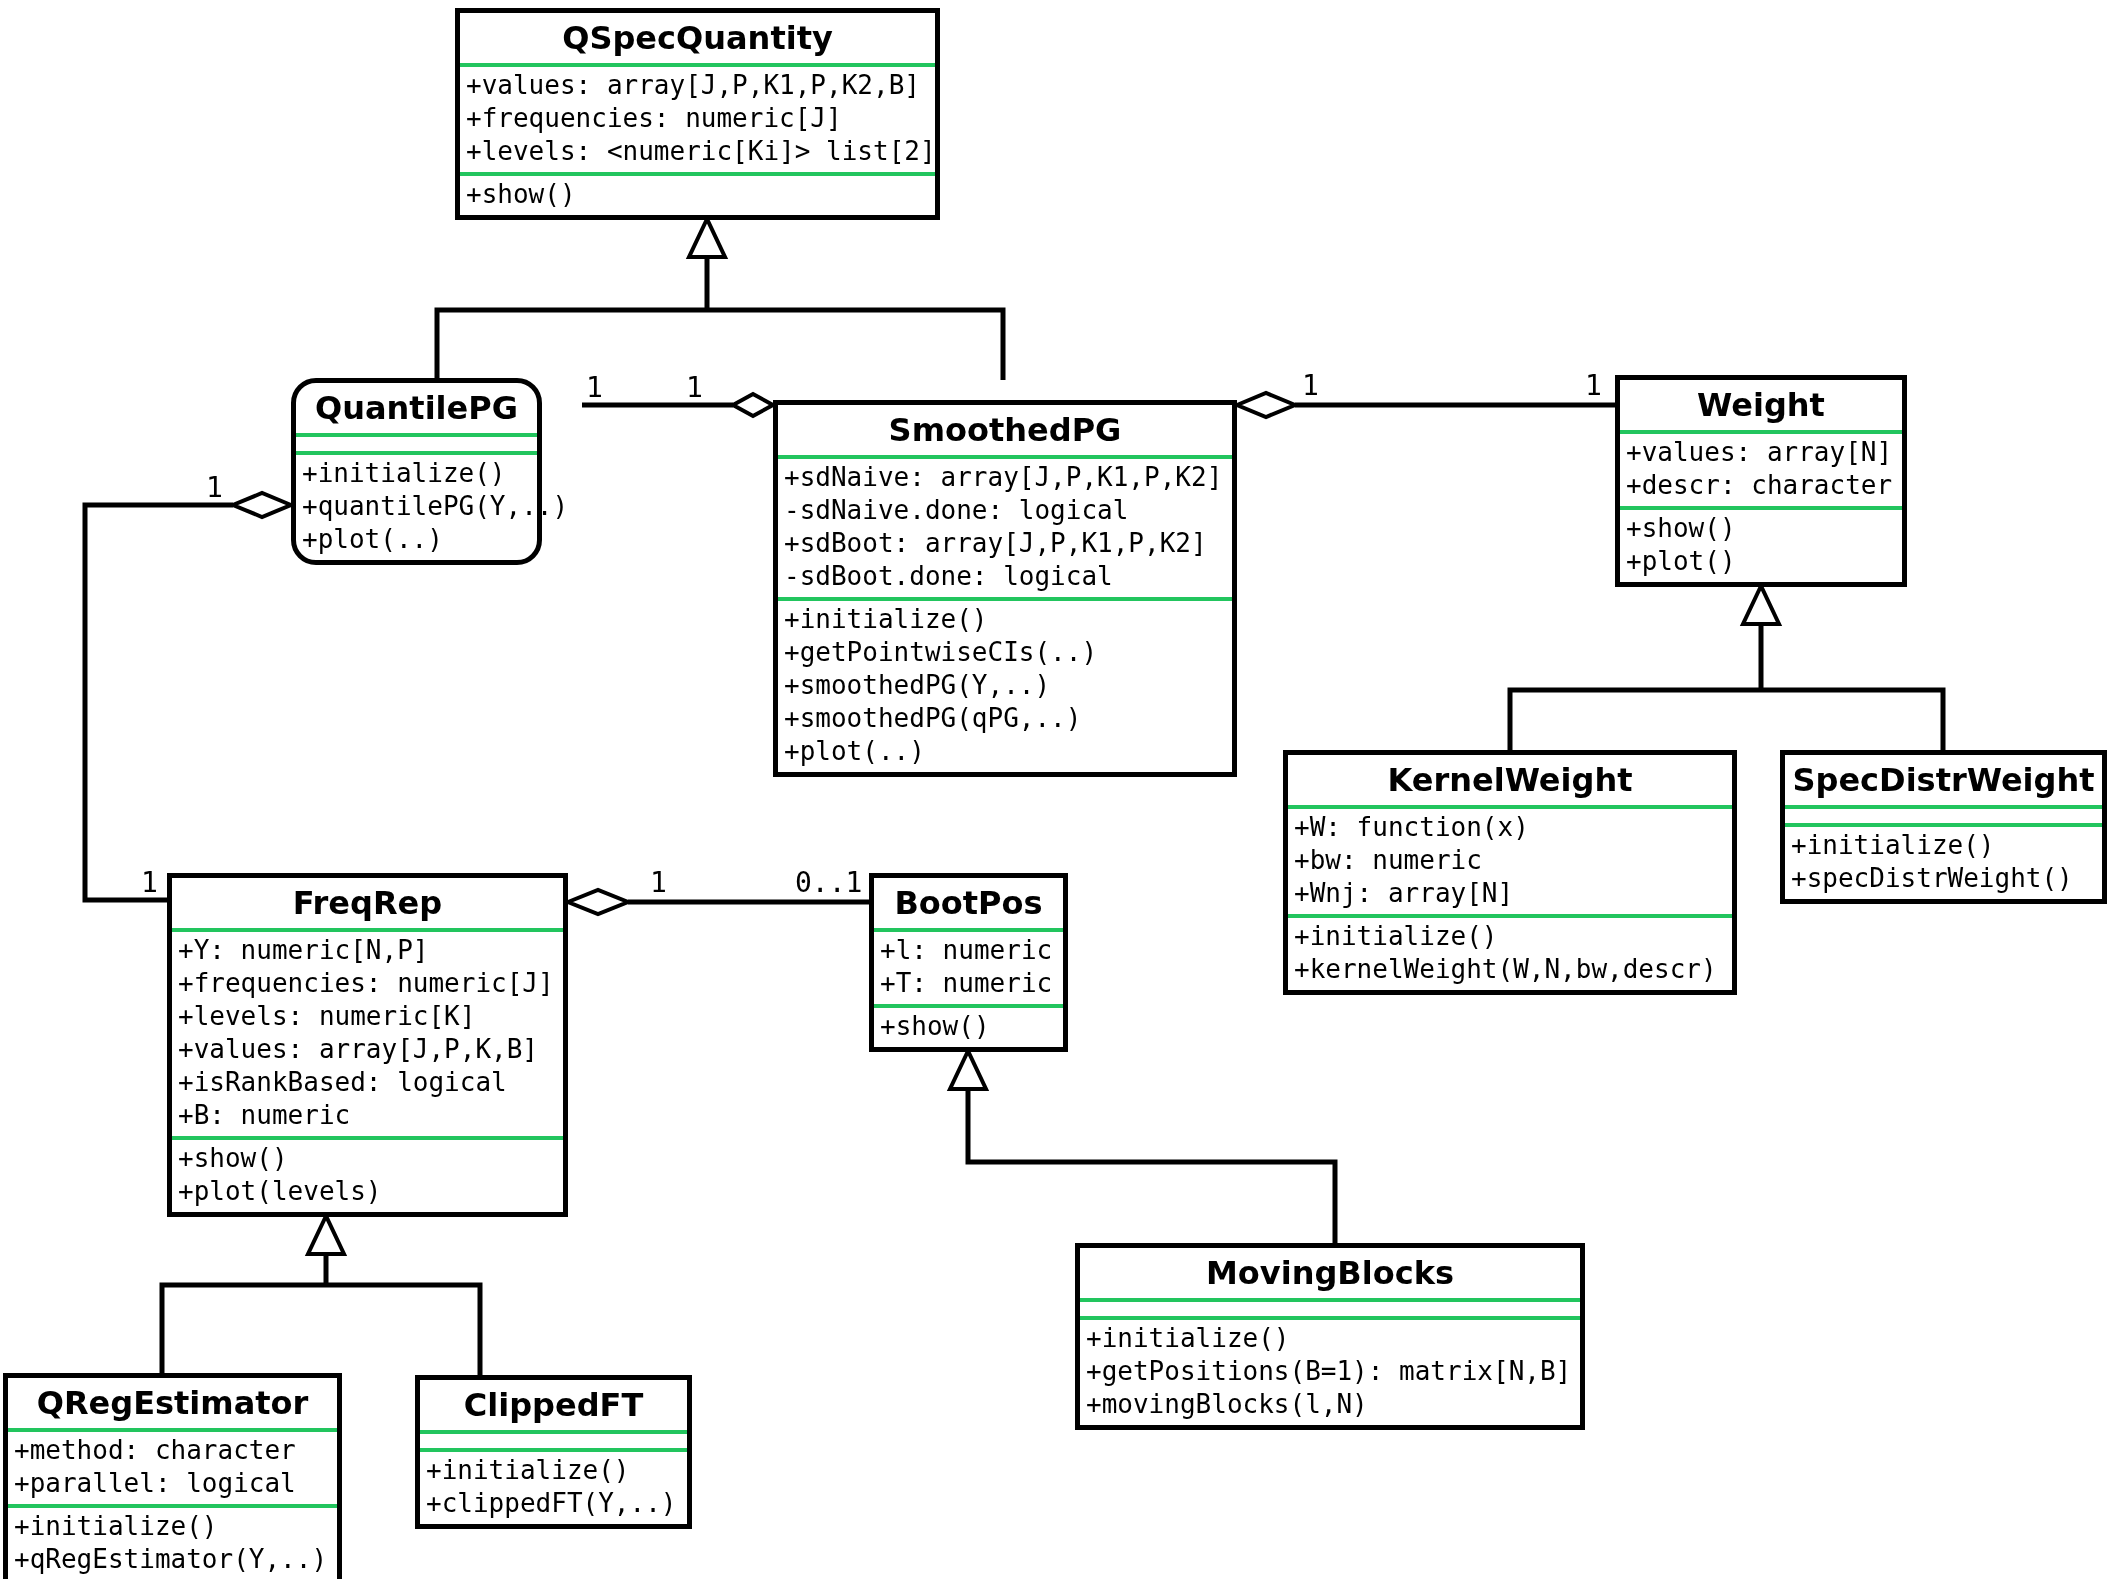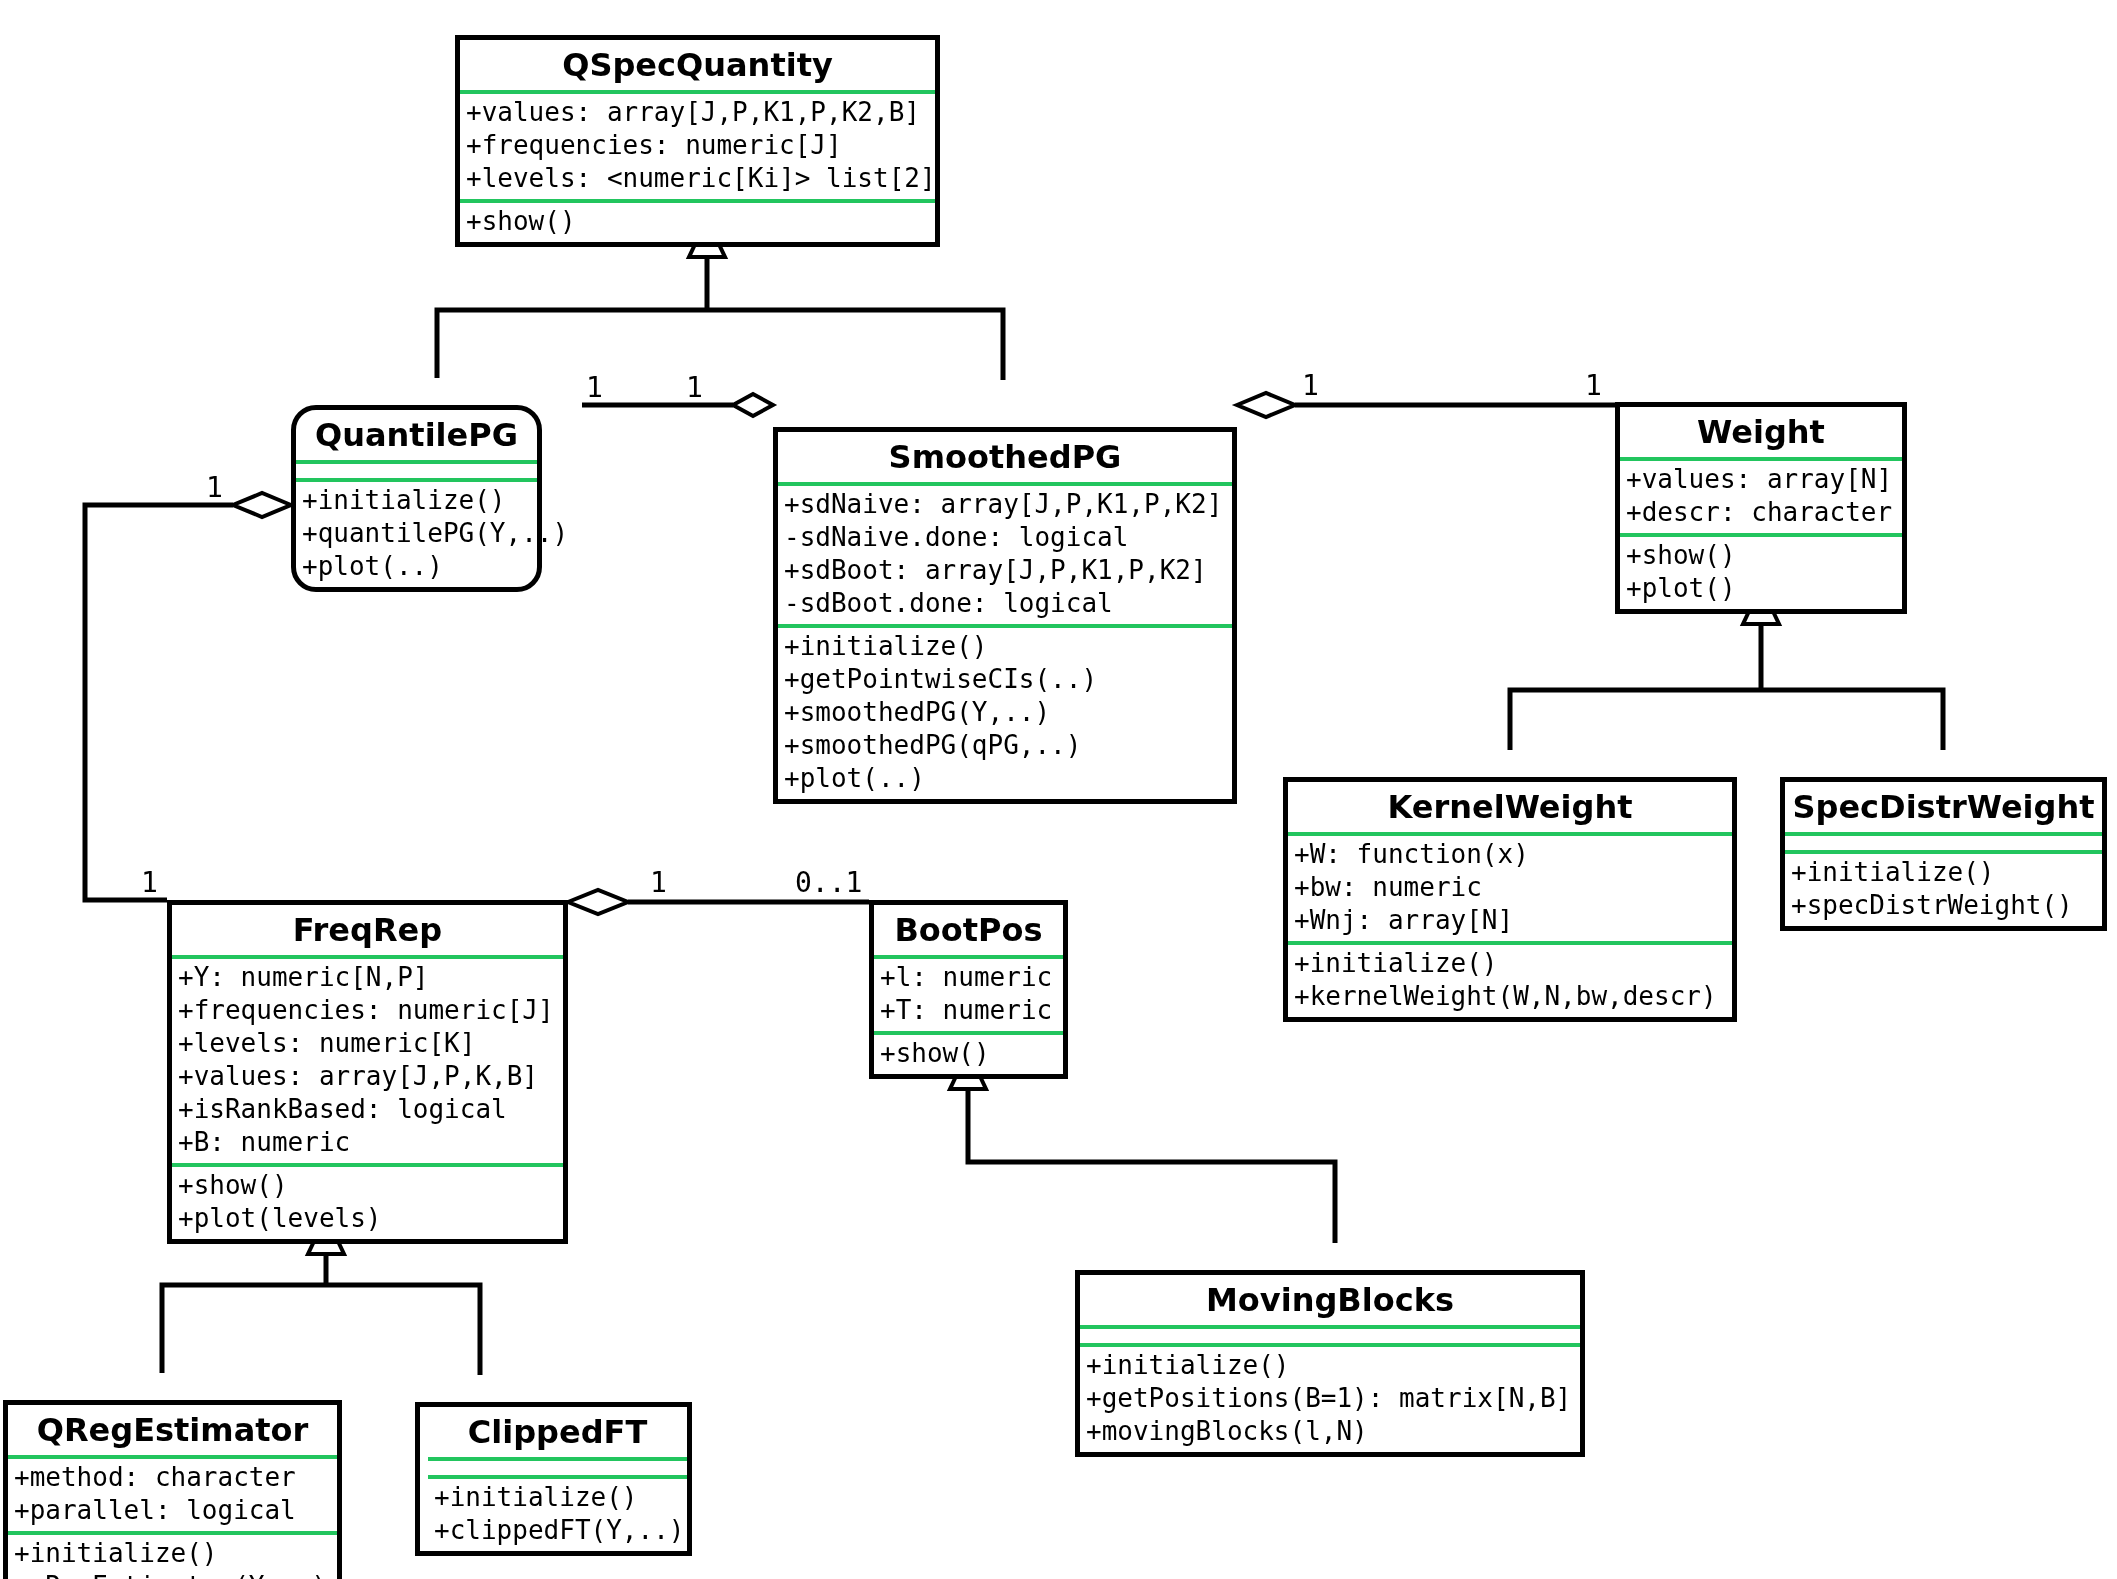--- a/index.html
+++ b/index.html
@@ -11,21 +11,20 @@
     color:#000;
     overflow:hidden;
   }
   .wires { position:absolute; left:0; top:0; width:2117px; height:1579px; }
   .uml-class {
     position:absolute;
     background:#ffffff;
     border:5px solid #000;
     box-sizing:border-box;
     z-index:2;
-    margin-top:27px;
   }
   .uml-title {
     font-family:"DejaVu Sans","Liberation Sans",sans-serif;
     font-weight:bold;
     font-size:32px;
     line-height:38px;
     text-align:center;
     padding:6px 4px;
     white-space:nowrap;
   }
@@ -197,21 +196,21 @@
     <div class="uml-section">
         <div class="uml-member">+method: character</div>
         <div class="uml-member">+parallel: logical</div>
       </div>
     <div class="uml-section">
         <div class="uml-member">+initialize()</div>
         <div class="uml-member">+qRegEstimator(Y,..)</div>
       </div>
   </div>
 
-  <div class="uml-class" style="left:415px; top:1375px; width:277px;padding-left:8px;">
+  <div class="uml-class" style="left:415px; top:1375px; width:277px;">
     <div class="uml-title">ClippedFT</div>
     <div class="uml-section"></div>
     <div class="uml-section">
         <div class="uml-member">+initialize()</div>
         <div class="uml-member">+clippedFT(Y,..)</div>
       </div>
   </div>
 
   <div class="uml-class" style="left:1075px; top:1243px; width:510px;">
     <div class="uml-title">MovingBlocks</div>

